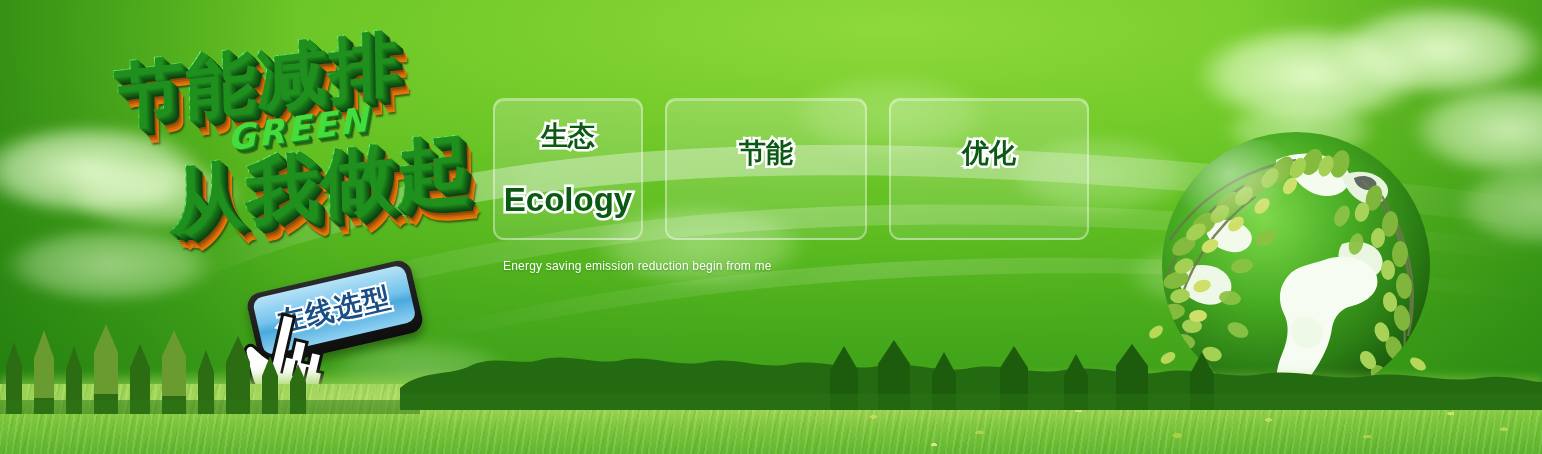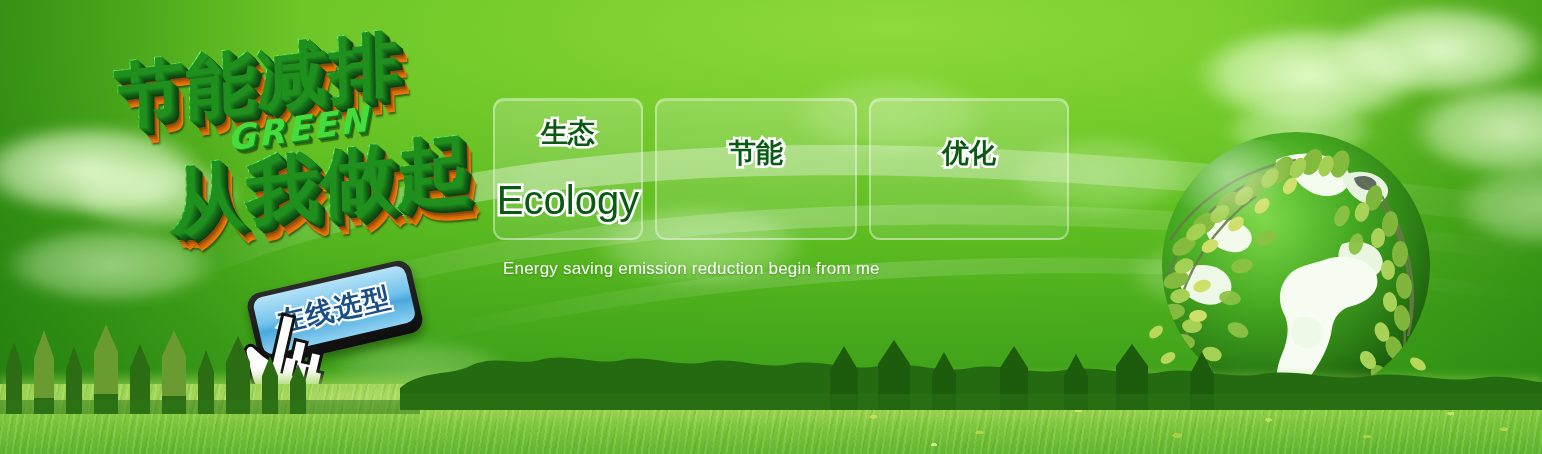--- a/index.html
+++ b/index.html
@@ -161,21 +161,21 @@
   }
   .cursor-hand{
     position:absolute; left:-8px; top:36px; width:86px; height:92px;
     transform:rotate(13deg);
     pointer-events:none;
   }
 
   
   .cards{
     position:absolute; left:493px; top:98px;
-    display:flex; gap:12px; align-items:flex-end;
+    display:flex; gap:22px; align-items:flex-end;
   }
   .card{
     position:relative;
     height:142px;
     border:2px solid rgba(255,255,255,.38);
     border-radius:11px;
     background:linear-gradient(rgba(255,255,255,.20), rgba(255,255,255,.09));
     box-shadow:inset 0 1px 0 rgba(255,255,255,.35);
     display:flex; flex-direction:column; align-items:center; justify-content:center;
     padding:0 20px;
@@ -188,32 +188,32 @@
   .card-cn{
     font-family:"DejaVu Sans","Liberation Sans",sans-serif;
     font-weight:bold; font-size:27px; line-height:1;
     color:#0b5a14;
     -webkit-text-stroke:5px #ffffff;
     paint-order:stroke fill;
     margin-bottom:34px;
   }
   .card-en{
     font-family:"Liberation Sans","DejaVu Sans",sans-serif;
-    font-weight:normal; font-size:40px; line-height:1;
+    font-weight:bold; font-size:33px; line-height:1;
     color:#0b5a14;
     -webkit-text-stroke:5px #ffffff;
     paint-order:stroke fill;
     white-space:nowrap;
   }
 
   
   .tagline{
     position:absolute; left:503px; top:259px;
     font-family:"Liberation Sans","DejaVu Sans",sans-serif;
-    font-size:17px; color:#ffffff;
+    font-size:12px; color:#ffffff;
     letter-spacing:.2px;
     text-shadow:0 1px 2px rgba(30,90,20,.45);
   }
 
   
   .globe-wrap{
     position:absolute; left:1146px; top:120px;
     width:300px; height:300px;
     pointer-events:none;
   }

